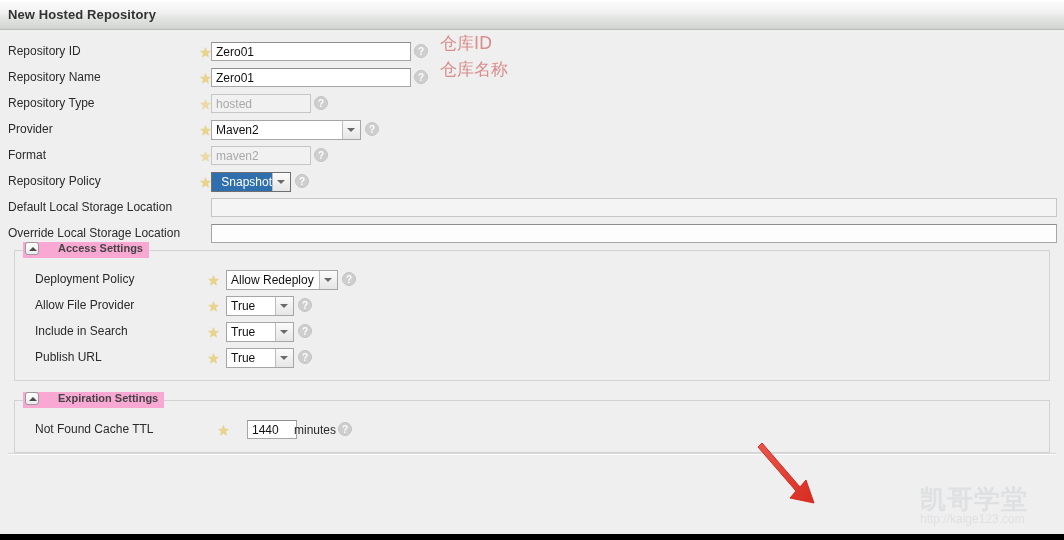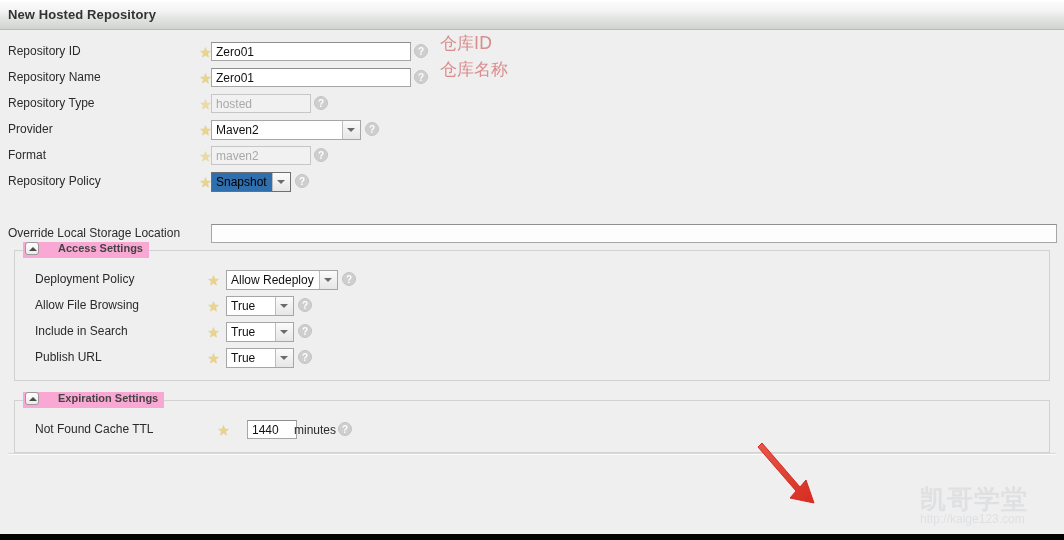--- a/index.html
+++ b/index.html
@@ -69,21 +69,21 @@
   
   .sel{
     position:absolute;top:2px;height:20px;box-sizing:border-box;
     border:1px solid #a6a6a6;background:#fff;
   }
   .sel .seltxt{
     position:absolute;left:0;top:0;right:18px;height:18px;line-height:18px;
     padding-left:4px;font-size:12px;color:#111;white-space:nowrap;overflow:hidden;
   }
   .sel .seltxt.hl{
-    background:#2f6fad;color:#000000;
+    background:#2f6fad;color:#ffffff;text-align:right;
   }
   .sel .arrow{
     position:absolute;right:0;top:0;width:17px;height:18px;
     background:linear-gradient(to bottom,#fbfbfb,#e6e6e6);
     border-left:1px solid #bdbdbd;
   }
   .sel .arrow:after{
     content:"";position:absolute;left:4px;top:7px;
     border-left:4px solid transparent;border-right:4px solid transparent;
     border-top:4px solid #6a6a6a;
@@ -234,20 +234,24 @@
             <polygon points="5.5,0.5 6.9,3.9 10.5,4.2 7.7,6.6 8.6,10.2 5.5,8.2 2.4,10.2 3.3,6.6 0.5,4.2 4.1,3.9" fill="#e8c54b" stroke="#d4af3a" stroke-width="0.4"></polygon>
           </svg>
       </div>
       <div class="sel" style="left:211px;width:80px;border-color:#6f6f6f;">
         <div class="seltxt hl">Snapshot</div>
         <div class="arrow"></div>
       </div>
       <div class="help" style="left:295px;">?</div>
     </div>
 
+    <div class="row" style="top:165px;width:1064px;">
+      <div class="lbl">Default Local Storage Location</div>
+      <input class="tf full disabled" type="text" disabled="" value="" style="">
+    </div>
 
     <div class="row" style="top:191px;width:1024px;">
       <div class="lbl">Override Local Storage Location</div>
       <input class="tf full" type="text" value="" style="">
     </div>
 
     <div class="fs" style="top:219px;height:131px;">
       <div class="fs-legend">
         <div class="toggle"></div>
         <span>Access Settings</span>
@@ -261,21 +265,21 @@
             </svg>
         </div>
         <div class="sel" style="left:211px;width:112px;">
           <div class="seltxt">Allow Redeploy</div>
           <div class="arrow"></div>
         </div>
         <div class="help" style="left:327px;">?</div>
       </div>
 
       <div class="row" style="top:43px;width:1036px;">
-        <div class="lbl indent">Allow File Browsing</div>
+        <div class="lbl indent">Allow File Provider</div>
         <div class="star" style="left:193px;">
           <svg width="11" height="11" viewBox="0 0 11 11">
               <polygon points="5.5,0.5 6.9,3.9 10.5,4.2 7.7,6.6 8.6,10.2 5.5,8.2 2.4,10.2 3.3,6.6 0.5,4.2 4.1,3.9" fill="#e8c54b" stroke="#d4af3a" stroke-width="0.4"></polygon>
             </svg>
         </div>
         <div class="sel" style="left:211px;width:68px;">
           <div class="seltxt">True</div>
           <div class="arrow"></div>
         </div>
         <div class="help" style="left:283px;">?</div>

